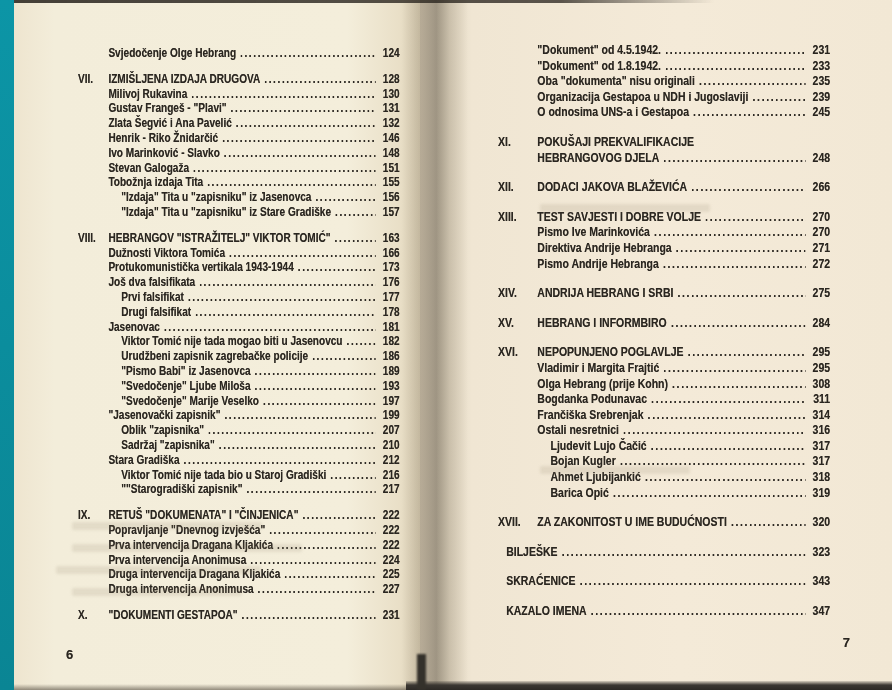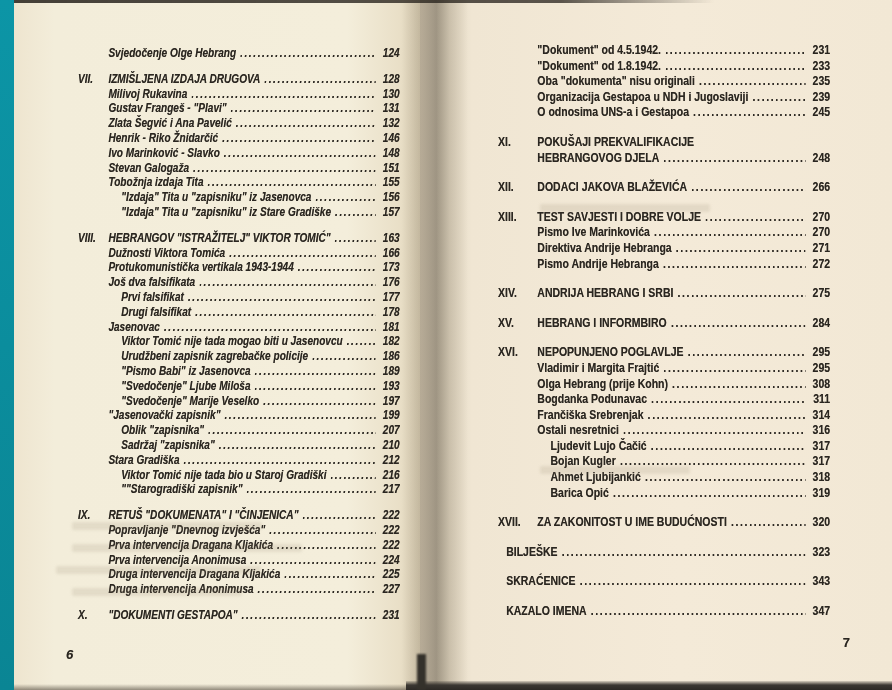--- a/index.html
+++ b/index.html
@@ -2,21 +2,21 @@
 <html><head>
 <meta charset="utf-8">
 <style>
   html,body{margin:0;padding:0;background:#0d8e9c;}
   .photo{position:relative;width:892px;height:690px;overflow:hidden;
          background:linear-gradient(180deg,#0c95a6,#0a8594);
          font-family:"Liberation Sans",sans-serif;}
   .leaf{position:absolute;top:0;bottom:0;}
   .leaf.left{left:14px;width:406px;
     background:linear-gradient(90deg,#eee5cf 0%,#f3edda 10%,#f4eedb 80%,#ecded? 0) , #f3edda;
-    background:linear-gradient(90deg,#eee5cf 0%,#f3edda 10%,#f4eedb 82%,#e9dfc7 95%,#d9cdb2 100%);font-style:italic;}
+    background:linear-gradient(90deg,#eee5cf 0%,#f3edda 10%,#f4eedb 82%,#e9dfc7 95%,#d9cdb2 100%);}
   .leaf.right{left:420px;right:0;
     background:linear-gradient(90deg,#c9bda7 0%,#ddd2bb 4%,#f0e6d3 11%,#f4ead8 55%,#f2e8d5 100%);}
   .gutter{position:absolute;left:402px;width:66px;top:0;bottom:0;pointer-events:none;
     background:linear-gradient(90deg,rgba(70,60,48,0) 0%,rgba(70,60,48,.16) 30%,rgba(62,54,44,.38) 52%,rgba(88,78,62,.18) 72%,rgba(88,78,62,0) 100%);}
   .top-edge{position:absolute;left:14px;top:0;width:700px;height:3px;
     background:linear-gradient(90deg,rgba(38,33,27,.85) 0%,rgba(38,33,27,.75) 78%,rgba(38,33,27,0) 100%);
     filter:blur(.4px);}
   .bottom-edge-right{position:absolute;left:406px;right:0;bottom:0;height:9px;
     background:linear-gradient(180deg,rgba(60,55,48,.15),#3b3732 45%,#2d2a26);}
   .bottom-edge-left{position:absolute;left:14px;width:394px;bottom:0;height:6px;

